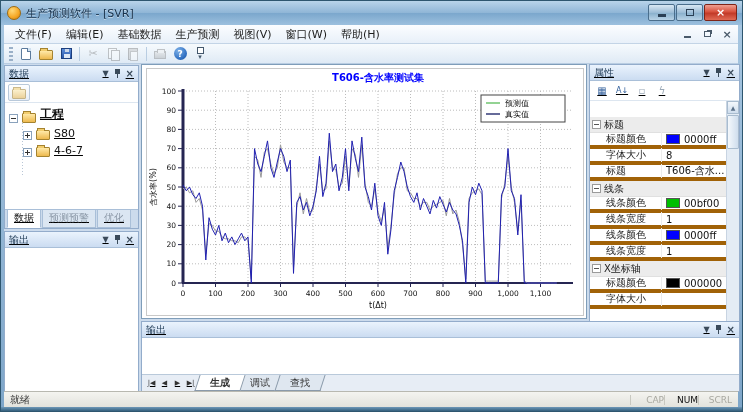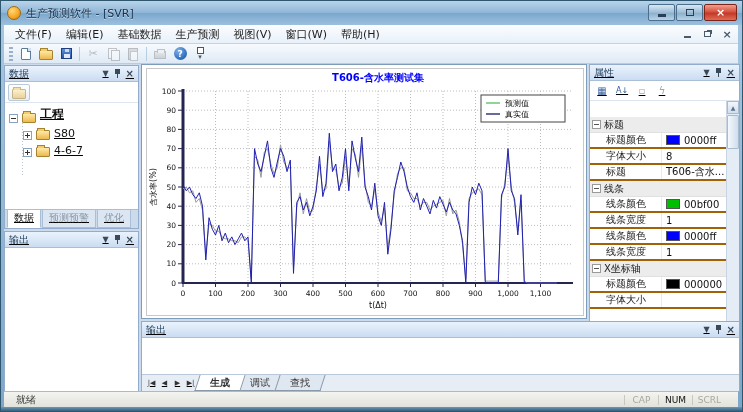--- a/index.html
+++ b/index.html
@@ -86,21 +86,21 @@
   
   .document { position:absolute; left:137px; top:0px; width:446px; height:255px; background:#fff; border:1px solid #7f9db9; }
   .chartbox { position:absolute; left:4px; top:3px; width:438px; height:248px; border:1px solid #c9c9c9; background:#fff; }
 
   
   .prop-toolbar { height:20px; flex:0 0 20px; border-bottom:1px solid #dde6f0; display:flex; align-items:center; gap:2px; padding-left:3px; }
   .prop-tbtn { width:18px; height:16px; display:flex; align-items:center; justify-content:center; font-size:10px; color:#33609c; border-radius:2px; }
   .prop-tbtn.dim { color:#9aa8b6; }
   .prop-grid { flex:1; overflow:hidden; position:relative; font-size:10px; }
   .pg-inner { position:absolute; left:0; top:16px; right:13px; }
-  .pg-row { display:flex; height:16px; align-items:center; border-bottom:2px solid #a16207; }
+  .pg-row { display:flex; height:16px; align-items:center; border-bottom:4px solid #a16207; }
   .pg-row.group { background:#ececec; color:#444; border-bottom:1px solid #e0e0e0; }
   .pg-exp { width:9px; height:9px; border:1px solid #9a9a9a; background:#fff; margin:0 3px 0 2px; position:relative; flex:0 0 9px; }
   .pg-exp::before { content:''; position:absolute; left:1px; top:3px; width:5px; height:1px; background:#555; }
   .pg-label { width:72px; flex:0 0 72px; padding-left:16px; color:#222; border-right:1px solid #ececec; overflow:hidden; white-space:nowrap; }
   .pg-row.group .pg-label { padding-left:0; border-right:none; width:auto; }
   .pg-value { flex:1; display:flex; align-items:center; gap:4px; padding-left:4px; color:#111; overflow:hidden; white-space:nowrap; }
   .swatch { width:14px; height:10px; border:1px solid #555; flex:0 0 14px; }
   .pg-scroll { position:absolute; right:0; top:0; bottom:0; width:13px; background:#e4ecf5; border-left:1px solid #c8d4e2; }
   .sb-btn { position:absolute; left:0; width:12px; height:13px; background:linear-gradient(#f4f8fc,#cfdded); border:1px solid #a9bccf; color:#5a7088; font-size:6px; text-align:center; line-height:12px; }
   .sb-up { top:0; } .sb-down { bottom:0; }
@@ -111,23 +111,23 @@
   .out-content { flex:1; background:#fff; }
   .out-tabstrip { flex:0 0 17px; background:#e7edf5; border-top:1px solid #b9c9da; display:flex; align-items:center; padding-left:3px; }
   .navbtn { font-size:7px; color:#333; width:13px; text-align:center; }
   .sheet-tabs { display:flex; margin-left:6px; height:100%; }
   .stab { position:relative; font-size:10px; color:#333; padding:1px 12px 0; transform:skewX(-18deg); border:1px solid #8a9aaa; border-top:none; background:#dfe7f0; margin-left:-6px; }
   .stab > span { display:inline-block; transform:skewX(18deg); }
   .stab.active { background:#fff; font-weight:bold; z-index:2; }
 
   
   .statusbar { position:absolute; left:3px; right:4px; bottom:4px; height:16px; background:linear-gradient(#f4f4f0,#e2e2dc); border-top:1px solid #b8b8b0;
-               display:flex; align-items:center; font-size:10px; color:#333; padding:0 12px; }
+               display:flex; align-items:center; font-size:10px; color:#333; padding:0 6px; }
   .sb-right { margin-left:auto; display:flex; }
-  .sb-cell { width:34px; text-align:center; border-left:1px solid #c8c8c0; font-size:9px; }
+  .sb-cell { width:34px; text-align:right; border-left:1px solid #c8c8c0; font-size:9px; }
   .sb-cell.dim { color:#a8a8a0; }
   .sb-cell.on { color:#111; font-weight:normal; }
   .frame-bottom { position:absolute; left:0; right:0; bottom:0; height:4px; background:linear-gradient(#6e98b8,#35607d); }
 </style>
 </head>
 <body>
 
 <div class="window">
 
   <div class="titlebar">

